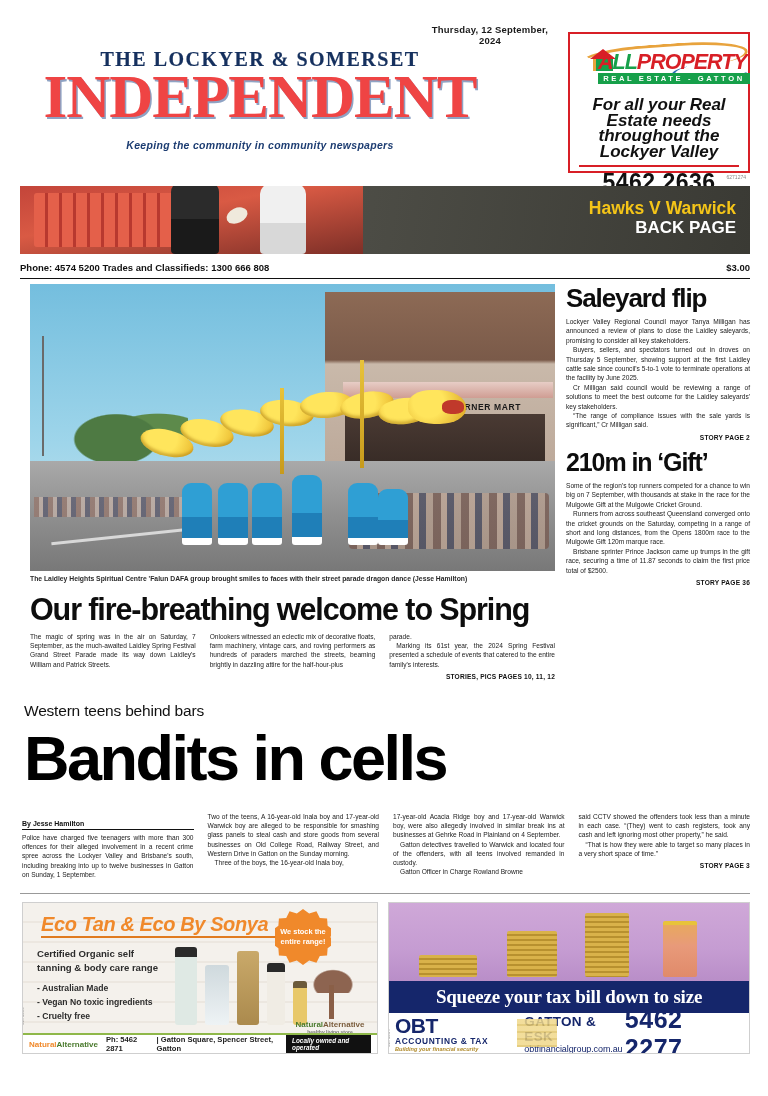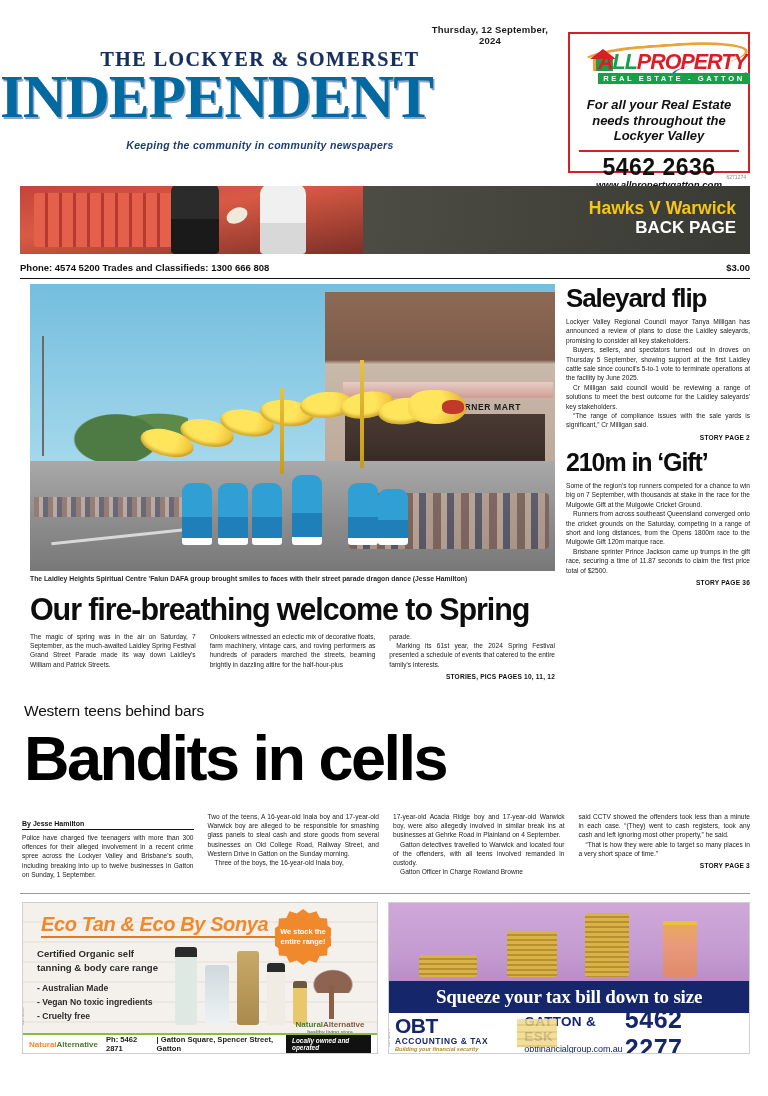--- a/index.html
+++ b/index.html
@@ -20,24 +20,24 @@
     letter-spacing: .2px;
   }
   .mast-kicker {
     position: absolute; top: 48px; left: 0; width: 520px; text-align: center;
     font-family: "Liberation Serif", serif;
     font-weight: 700; font-size: 20px; letter-spacing: 1.5px;
     color: #15305e;
     -webkit-text-stroke: .2px #15305e;
   }
   .mast-title {
-    position: absolute; top: 66px; left: 0; width: 520px; 
+    position: absolute; top: 66px; left: 0; width: 520px; text-align: center;
     font-family: "Liberation Serif", serif;
     font-weight: 700; font-size: 61px; line-height: 62px;
-    letter-spacing: -1px; color: #0369a1;
+    letter-spacing: -1px; color: #ef4444;
     text-shadow: 1.5px 1.5px 0 #8fa3c4;
   }
   .mast-tag {
     position: absolute; top: 139px; left: 0; width: 520px; text-align:center;
     font-size: 10.5px; font-weight: 700; font-style: italic;
     color: #1d3d72; letter-spacing: .3px;
   }
 
   
   .ap-ad {
@@ -78,21 +78,21 @@
   }
   .ap-word .a1 { color:#d81f26; }
   .ap-word .a2 { color:#16a04a; }
   .ap-word .a3 { color:#d81f26; }
   .ap-sub {
     position: absolute; left: 22px; top: 31px; width: 152px;
     background: #16a04a; color: #fff; font-size: 7.6px; font-weight: 700;
     letter-spacing: 2.6px; text-align: center; padding: 1px 0;
   }
   .ap-tagline {
-    margin-top: 13px; text-align: center; font-size: 13px; font-weight: 700;
+    margin-top: 13px; text-align: center; font-size: 17px; font-weight: 700;
     font-style: italic; line-height: 15.5px; color: #111;
   }
   .ap-rule { height: 2px; background: #d81f26; margin: 6px 3px 3px; }
   .ap-phone {
     text-align:center; font-size: 23px; font-weight: 700; letter-spacing: .5px;
     color:#111; line-height: 25px;
   }
   .ap-web {
     text-align:center; font-size: 9.6px; font-weight: 700; font-style: italic;
     color:#111; margin-top: -1px;

